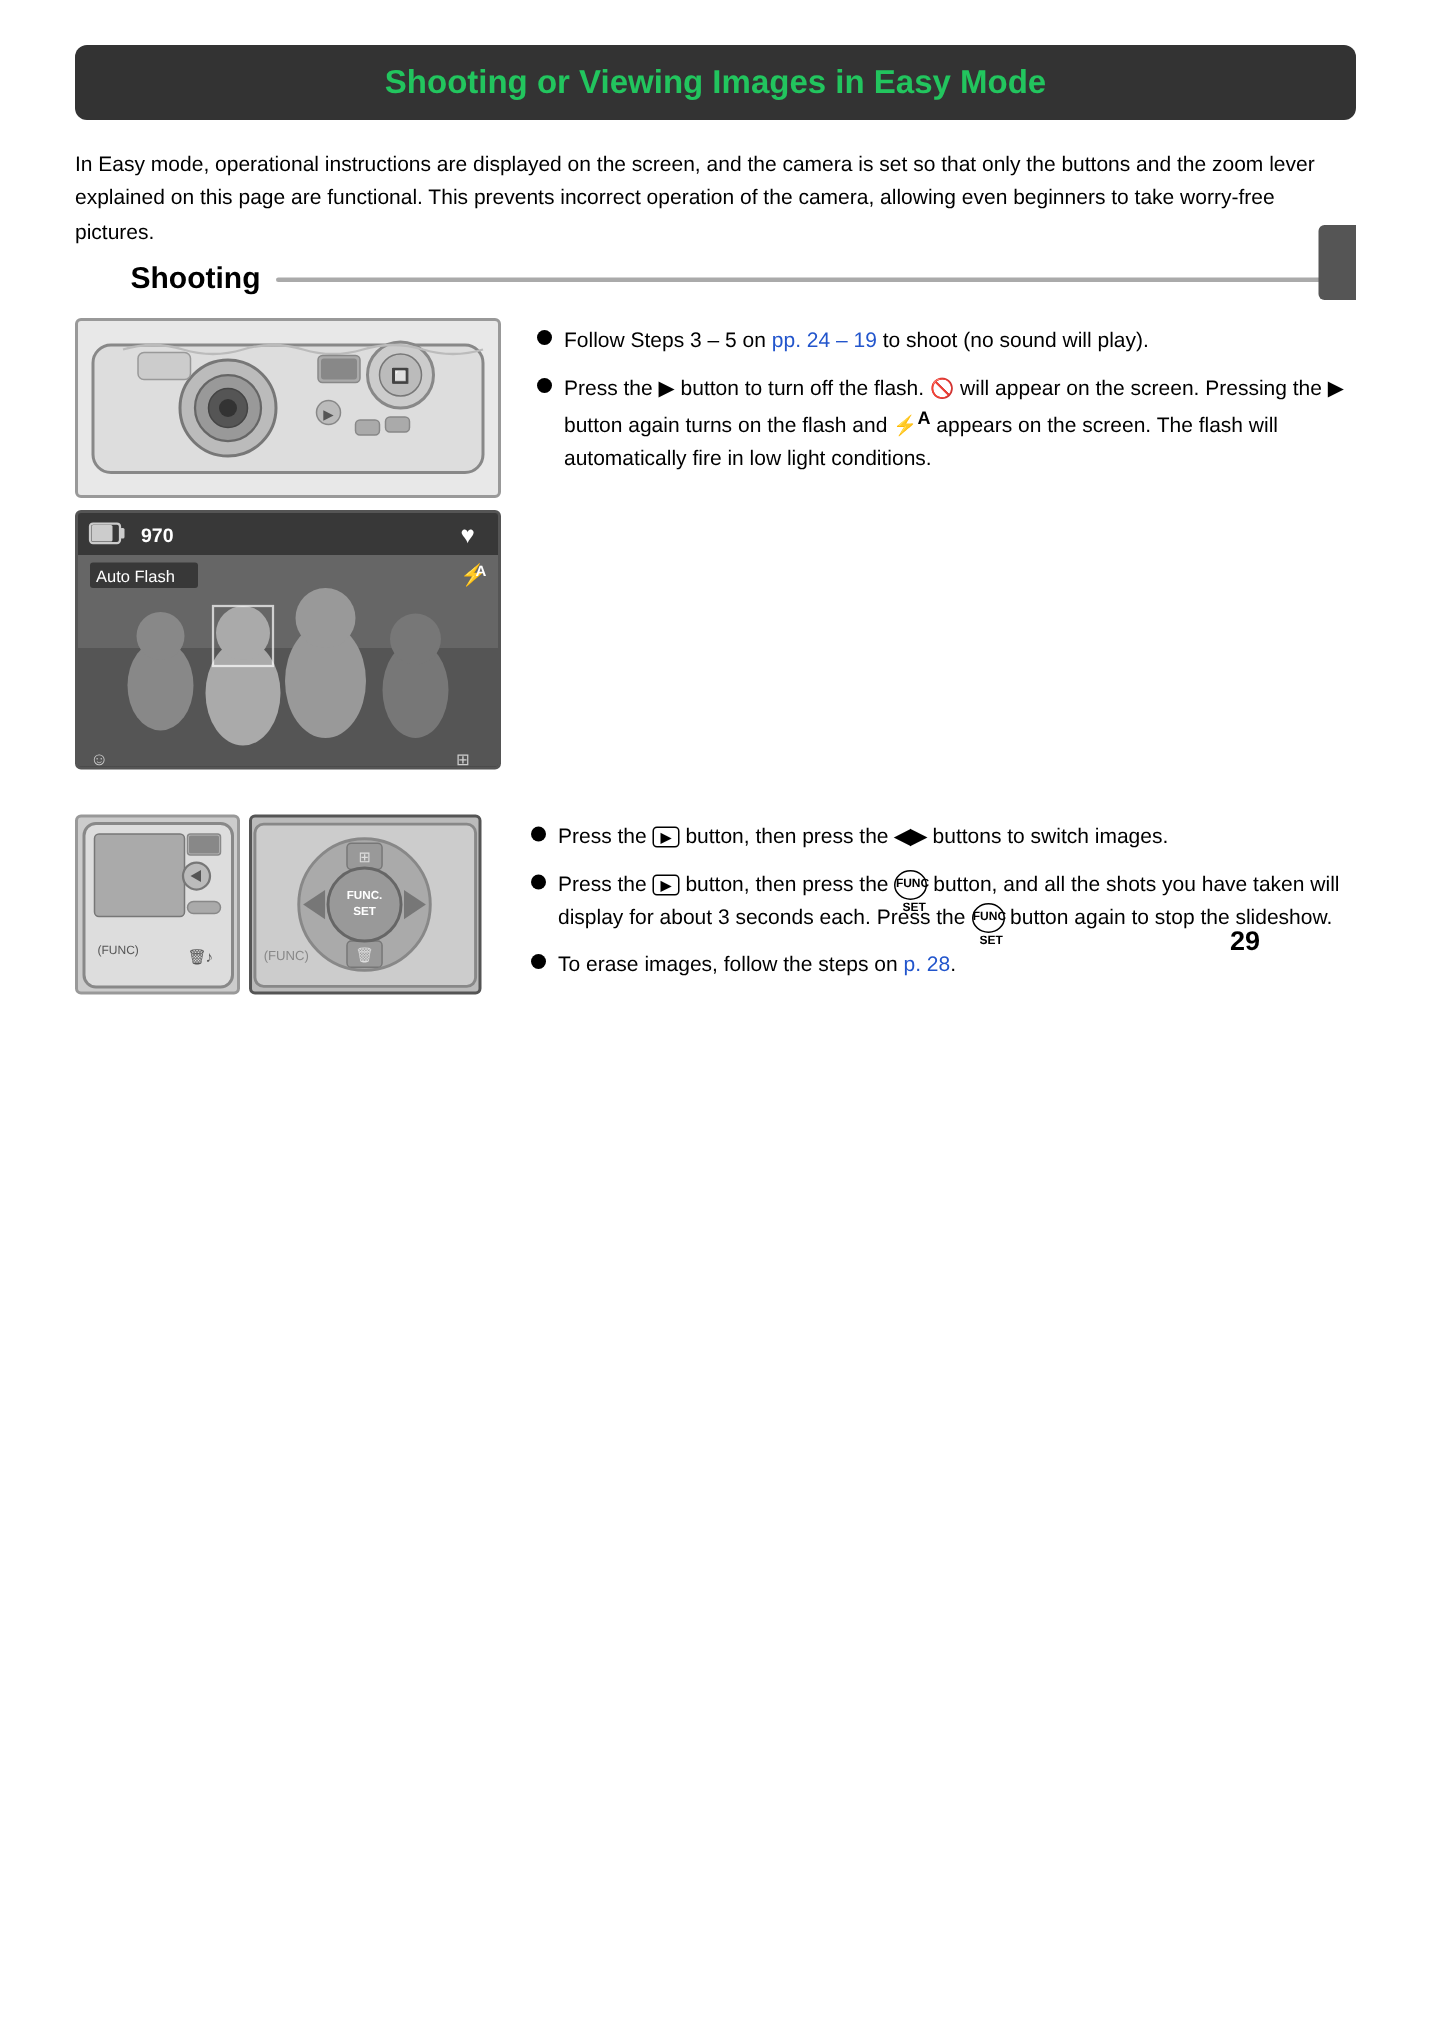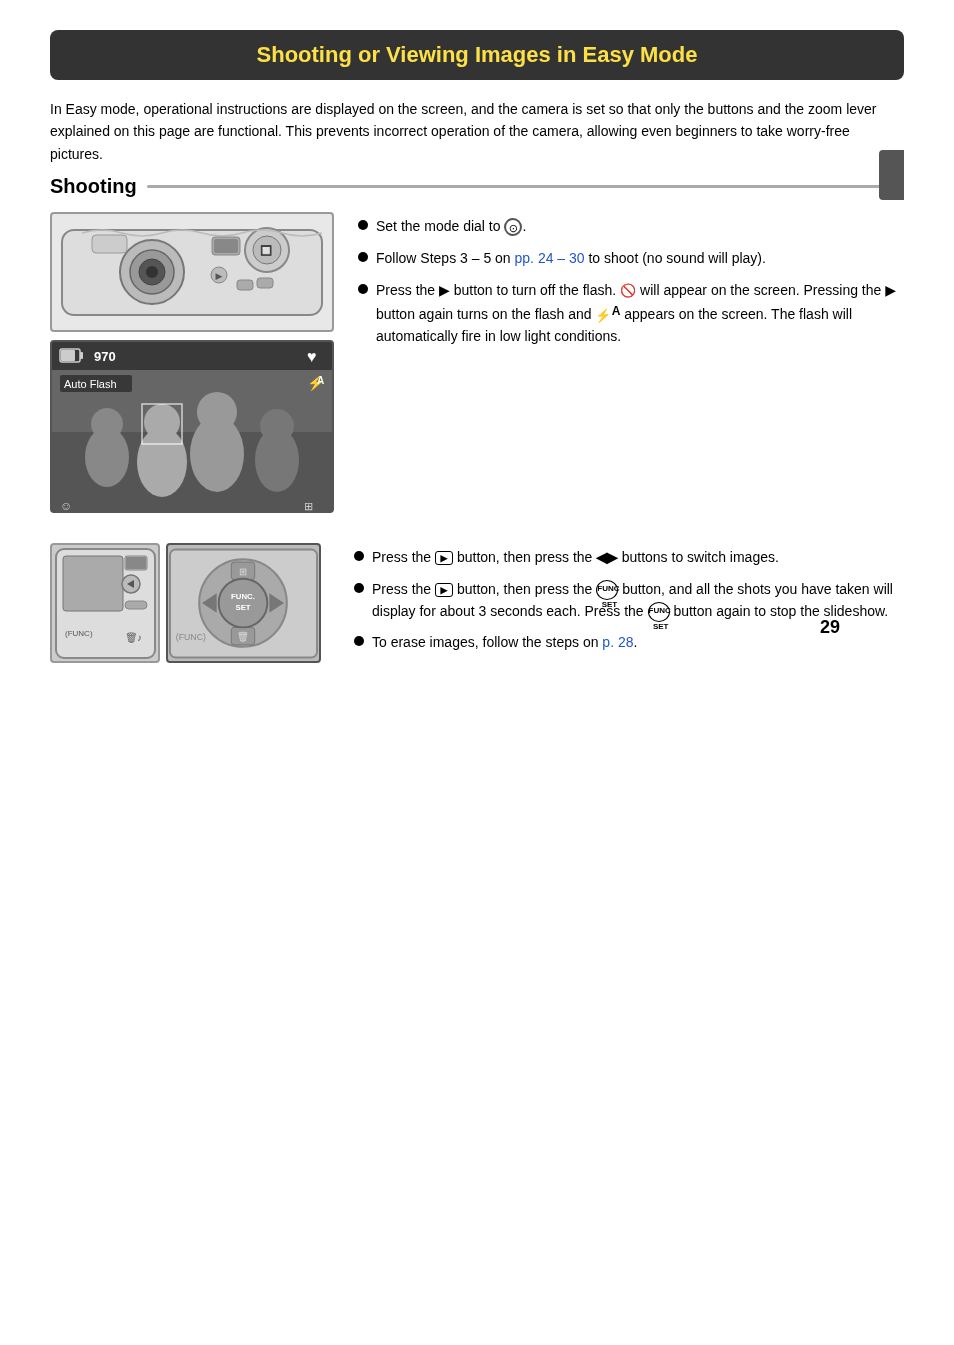--- a/index.html
+++ b/index.html
@@ -8,21 +8,21 @@
       font-size: 14px;
       background: #fff;
       color: #000;
       width: 954px;
       min-height: 1345px;
       padding: 30px 50px 40px 50px;
     }
 
     .page-title {
       background: #333;
-      color: #fde047;
+      color: #22c55e;
       text-align: center;
       font-size: 22px;
       font-weight: bold;
       padding: 12px 20px;
       border-radius: 8px;
       margin-bottom: 18px;
     }
 
     .intro-text {
       font-size: 14px;
@@ -36,20 +36,21 @@
       margin-bottom: 14px;
       margin-top: 10px;
     }
 
     .section-title {
       font-size: 20px;
       font-weight: bold;
       color: #000;
       margin-right: 10px;
       white-space: nowrap;
+      margin-left: 37px;
     }
 
     .section-line {
       flex: 1;
       height: 3px;
       background: #aaa;
       border-radius: 2px;
     }
 
     .section-content {
@@ -318,27 +319,21 @@
             <rect x="90" y="62" width="40" height="40" fill="none" stroke="#fff" stroke-width="1.5" opacity="0.7"></rect>
           </svg>
         </div>
       </div>
     </div>
 
     <ul class="bullet-list">
       <li>
         <span class="bullet-dot"></span>
         <span>
-          Set the mode dial to <span class="mode-dial-icon">⊙</span>.
-        </span>
-      </li>
-      <li>
-        <span class="bullet-dot"></span>
-        <span>
-          Follow Steps 3 – 5 on <span class="link-blue">pp. 24 – 30</span> to shoot (no sound will play).
+          Follow Steps 3 – 5 on <span class="link-blue">pp. 24 – 19</span> to shoot (no sound will play).
         </span>
       </li>
       <li>
         <span class="bullet-dot"></span>
         <span>
           Press the ▶ button to turn off the flash. <span style="font-size:13px;">🚫</span>
           will appear on the screen. Pressing the ▶ button again turns on the flash and <span style="font-size:13px; font-weight:bold;">⚡<span class="flash-a">A</span></span>
           appears on the screen. The flash will automatically fire in low light conditions.
         </span>
       </li>

